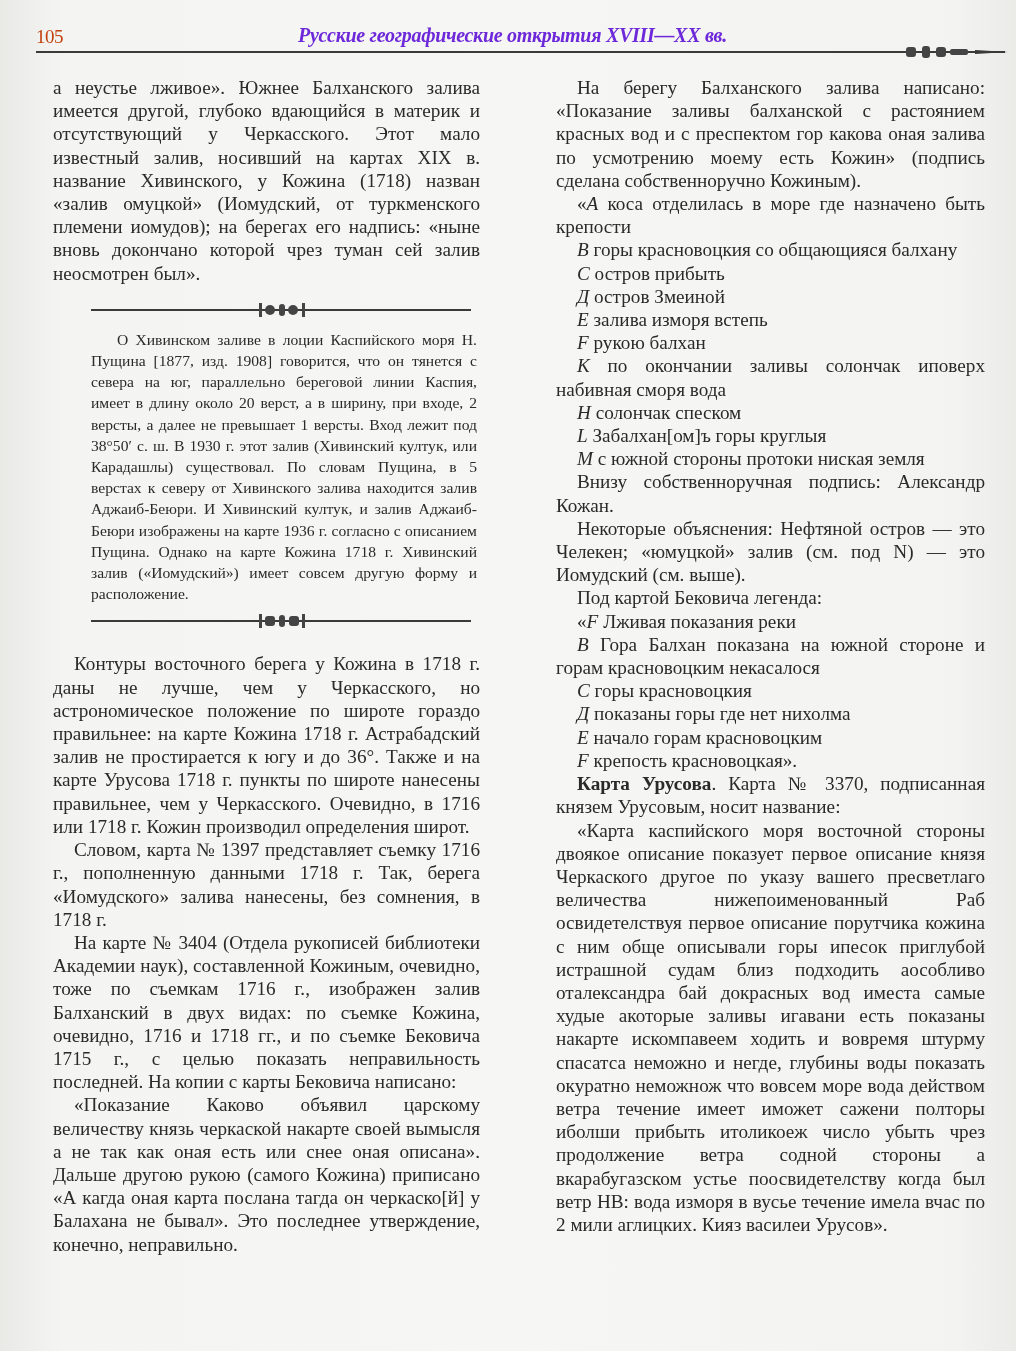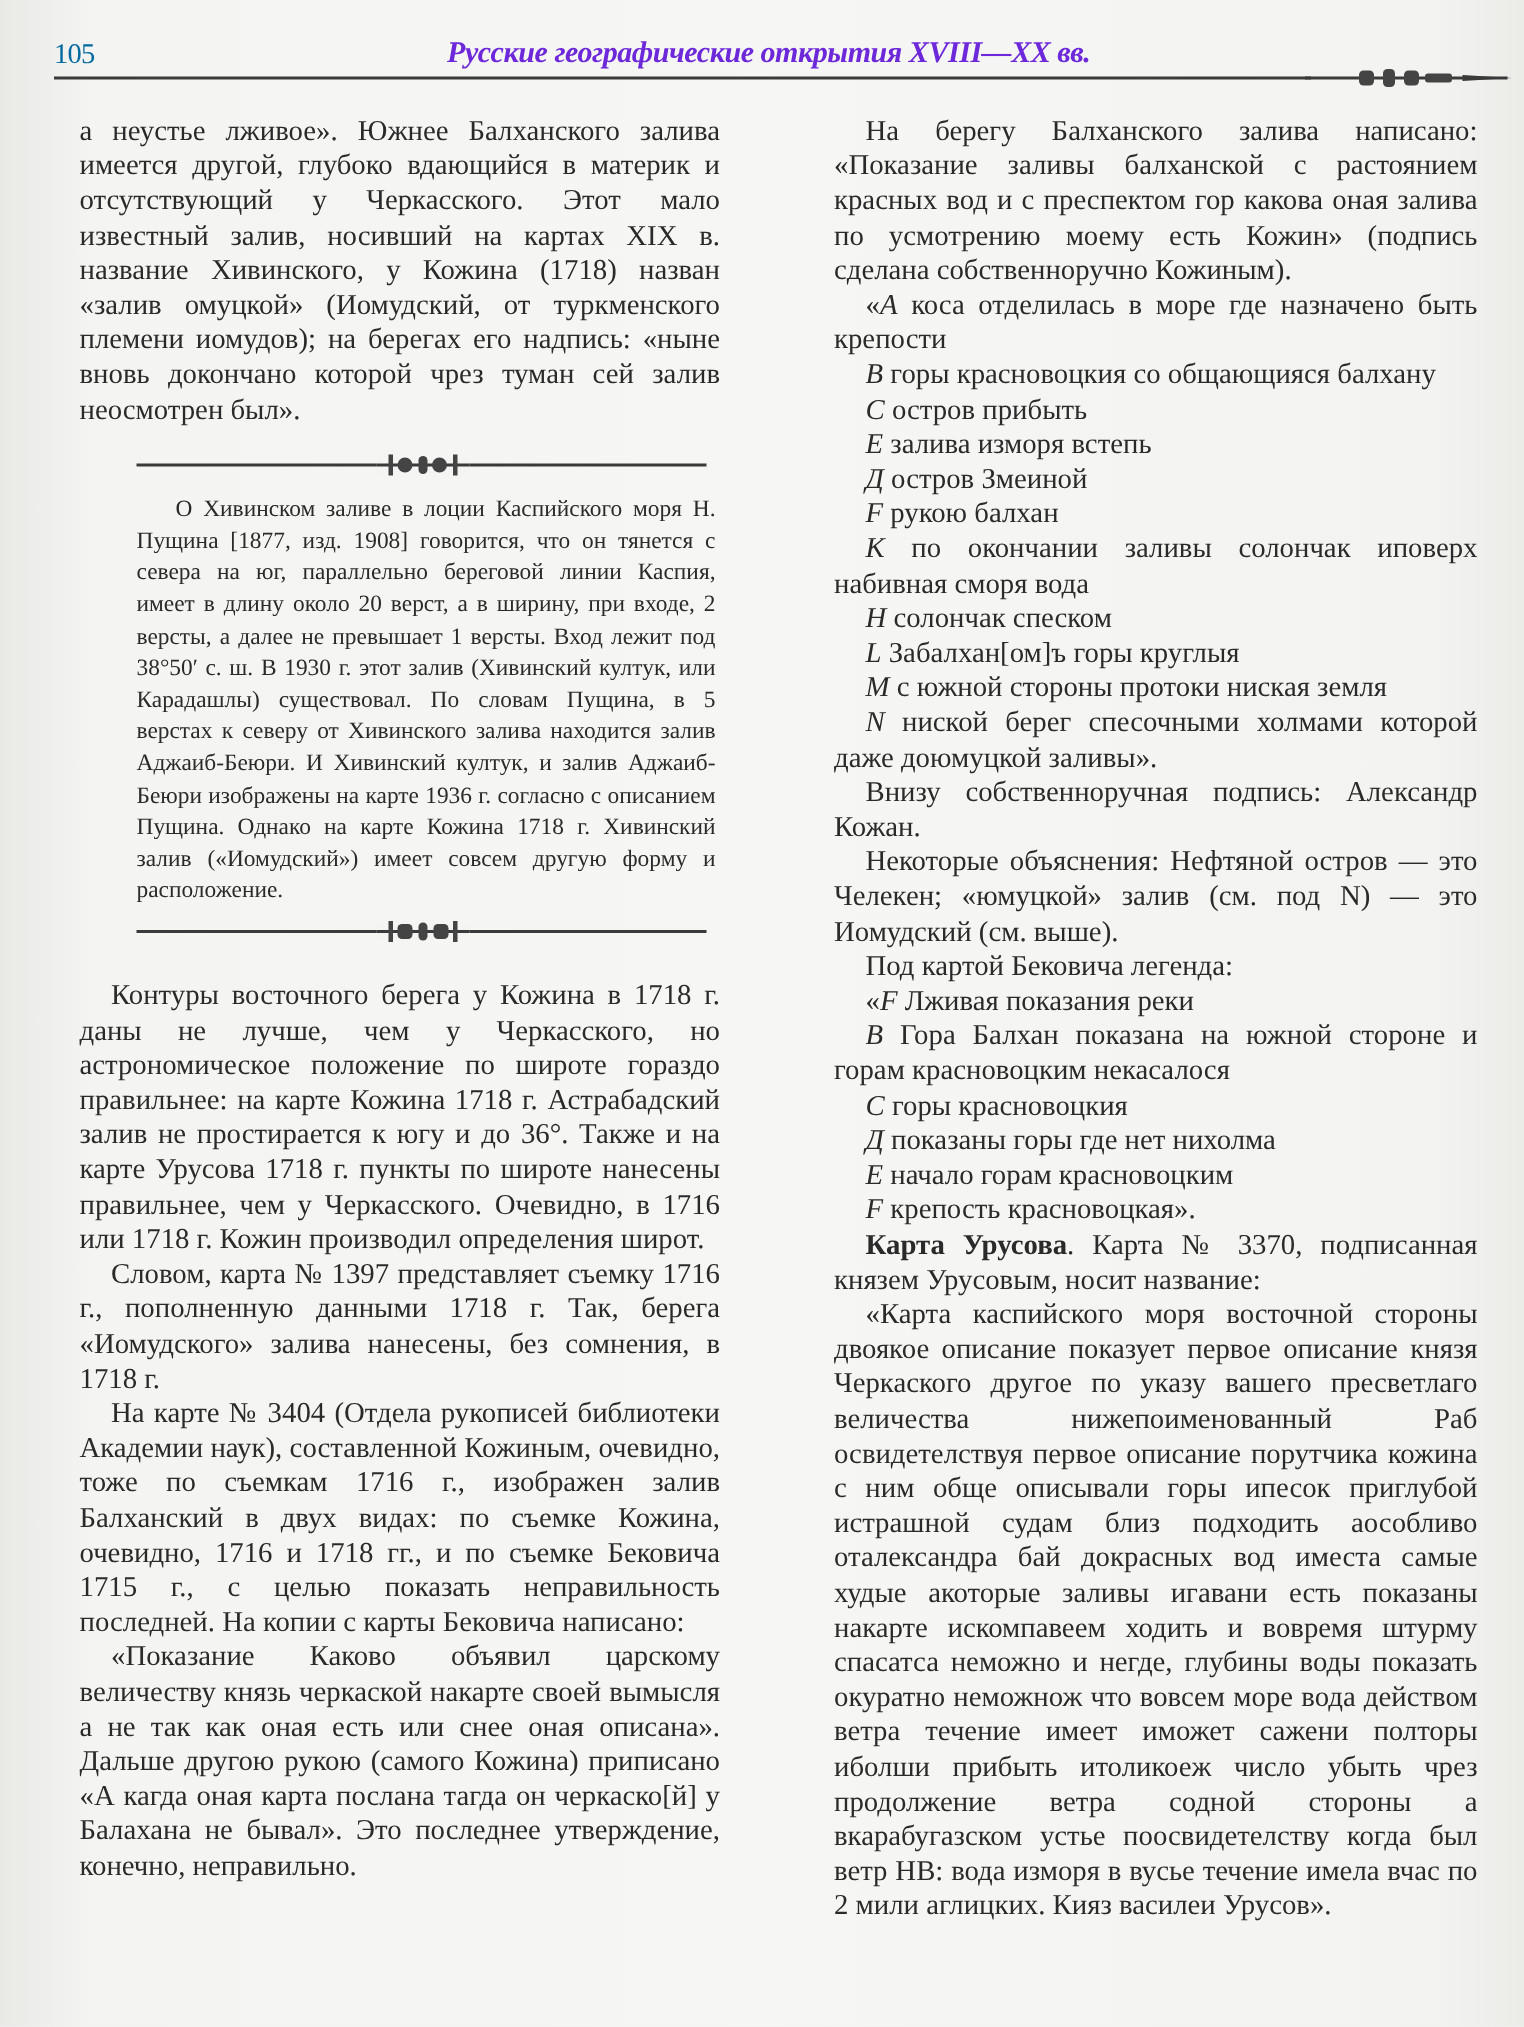--- a/index.html
+++ b/index.html
@@ -12,21 +12,21 @@
   }
   .page-bg {
     position: absolute; inset: 0;
     background: linear-gradient(90deg, #e9e9e6 0%, #f4f4f2 6%, #f6f6f4 50%, #f3f3f1 94%, #ebebe8 100%);
   }
   .header {
     position: absolute; left: 36px; top: 22px; width: 975px; height: 34px;
   }
   .page-number {
     position: absolute; left: 0; top: 4px;
-    font-size: 19px; color: #0369a1; letter-spacing: -0.5px; text-align: right;
+    font-size: 19px; color: #c2410c; letter-spacing: -0.5px; text-align: right;
   }
   .running-title {
     position: absolute; left: 262px; top: 2px;
     font-size: 20px; font-style: italic; font-weight: bold; color: #6d28d9;
     letter-spacing: -0.3px;
   }
   .header-rule {
     position: absolute; left: 0; top: 29px; width: 838px; height: 2px; background: #3a3a3a;
   }
   .header-ornament {
@@ -118,28 +118,27 @@
   <p>На карте № 3404 (Отдела рукописей библиотеки Академии наук), составленной Кожиным, очевидно, тоже по съемкам 1716 г., изображен залив Балханский в двух видах: по съемке Кожина, очевидно, 1716 и 1718 гг., и по съемке Бековича 1715 г., с целью показать неправильность последней. На копии с карты Бековича написано:</p>
   <p>«Показание Каково объявил царскому величеству князь черкаской накарте своей вымысля а не так как оная есть или снее оная описана». Дальше другою рукою (самого Кожина) приписано «А кагда оная карта послана тагда он черкаско[й] у Балахана не бывал». Это последнее утверждение, конечно, неправильно.</p>
 </div>
 
 <div class="col col-right">
   <p>На берегу Балханского залива написано: «Показание заливы балханской с растоянием красных вод и с преспектом гор какова оная залива по усмотрению моему есть Кожин» (подпись сделана собственноручно Кожиным).</p>
   <div id="legend-kozhin">
       <p><span>«</span><span class="lbl">А</span><span> коса отделилась в море где назначено быть крепости</span></p>
       <p><span class="lbl">В</span><span> горы красновоцкия со общающияся балхану</span></p>
       <p><span class="lbl">С</span><span> остров прибыть</span></p>
+      <p><span class="lbl">Д</span><span> остров Змеиной</span></p>
       <p><span class="lbl">Е</span><span> залива изморя встепь</span></p>
-      <p><span class="lbl">Д</span><span> остров Змеиной</span></p>
       <p><span class="lbl">F</span><span> рукою балхан</span></p>
       <p><span class="lbl">К</span><span> по окончании заливы солончак иповерх набивная сморя вода</span></p>
       <p><span class="lbl">Н</span><span> солончак спеском</span></p>
       <p><span class="lbl">L</span><span> Забалхан[ом]ъ горы круглыя</span></p>
       <p><span class="lbl">М</span><span> с южной стороны протоки ниская земля</span></p>
-      <p><span class="lbl">N</span><span> ниской берег спесочными холмами которой даже доюмуцкой заливы».</span></p>
     </div>
   <p>Внизу собственноручная подпись: Александр Кожан.</p>
   <p>Некоторые объяснения: Нефтяной остров — это Челекен; «юмуцкой» залив (см. под N) — это Иомудский (см. выше).</p>
   <p>Под картой Бековича легенда:</p>
   <div id="legend-bekovich">
       <p><span>«</span><span class="lbl">F</span><span> Лживая показания реки</span></p>
       <p><span class="lbl">В</span><span> Гора Балхан показана на южной стороне и горам красновоцким некасалося</span></p>
       <p><span class="lbl">С</span><span> горы красновоцкия</span></p>
       <p><span class="lbl">Д</span><span> показаны горы где нет нихолма</span></p>
       <p><span class="lbl">Е</span><span> начало горам красновоцким</span></p>

